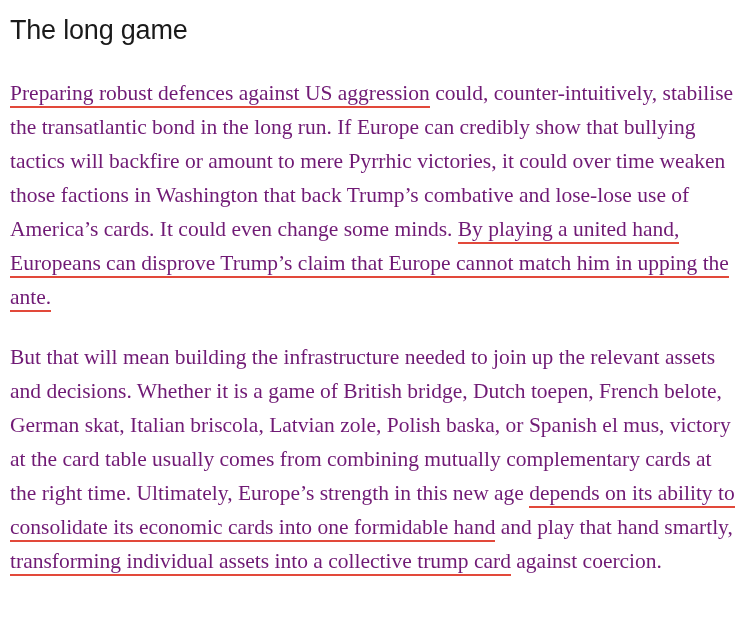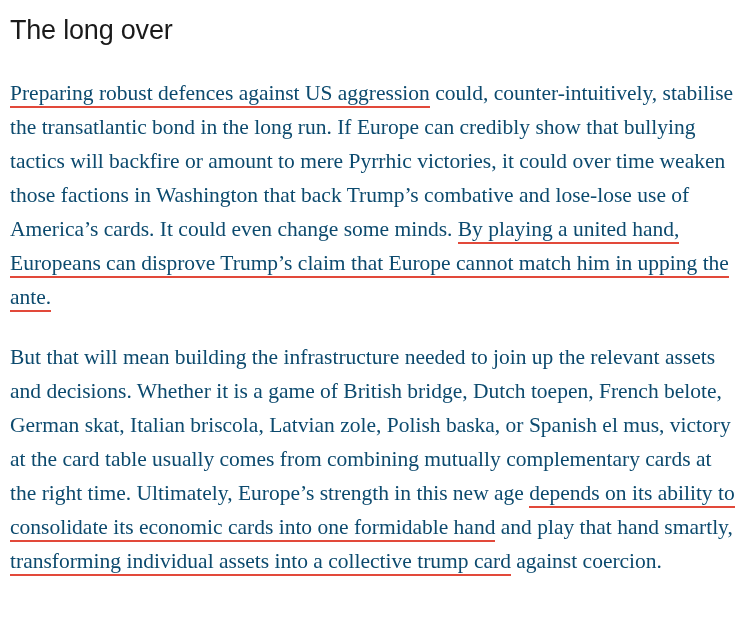--- a/index.html
+++ b/index.html
@@ -26,40 +26,40 @@
     font-size: 27px;
     font-weight: 400;
     color: #1a1a1a;
     letter-spacing: -0.2px;
     margin: 8px 0 30px 0;
     line-height: 1.2;
   }
   .para {
     font-size: 21.5px;
     line-height: 34px;
-    color: #0c4a6e;
+    color: #701a75;
     margin: 0 0 26px 0;
     text-align: left;
   }
   .para:last-child {
     margin-bottom: 0;
   }
   .hl {
     border-bottom: 2px solid #e2493a;
     padding-bottom: 1px;
   }
   em, .it {
   }
 </style>
 </head>
 <body>
 
 <div class="page">
 
-  <h1 class="heading">The long over</h1>
+  <h1 class="heading">The long game</h1>
 
   <p class="para">
     <span class="hl">Preparing robust defences against US aggression</span><span> could, counter-intuitively, stabilise the transatlantic bond in the long run. If Europe can credibly show that bullying tactics will backfire or amount to mere Pyrrhic victories, it could over time weaken those factions in Washington that back Trump’s combative and lose-lose use of America’s cards. It could even change some minds. </span><span class="hl">By playing a united hand, Europeans can disprove Trump’s claim that Europe cannot match him in upping the ante.</span>
   </p>
 
   <p class="para">
     <span>But that will mean building the infrastructure needed to join up the relevant assets and decisions. Whether it is a game of British </span><span class="it">bridge</span><span>, Dutch </span><span class="it">toepen</span><span>, French </span><span class="it">belote</span><span>, German </span><span class="it">skat</span><span>, Italian </span><span class="it">briscola</span><span>, Latvian </span><span class="it">zole</span><span>, Polish </span><span class="it">baska</span><span>, or Spanish </span><span class="it">el mus</span><span>, victory at the card table usually comes from combining mutually complementary cards at the right time. Ultimately, Europe’s strength in this new age </span><span class="hl">depends on its ability to consolidate its economic cards into one formidable hand</span><span> and play that hand smartly, </span><span class="hl">transforming individual assets into a collective trump card</span><span> against coercion.</span>
   </p>
 
 </div>

